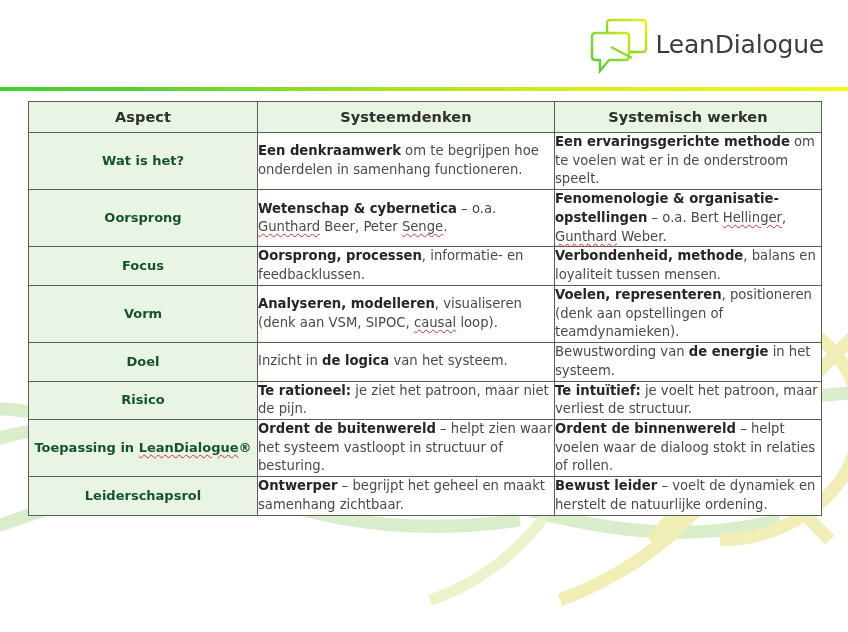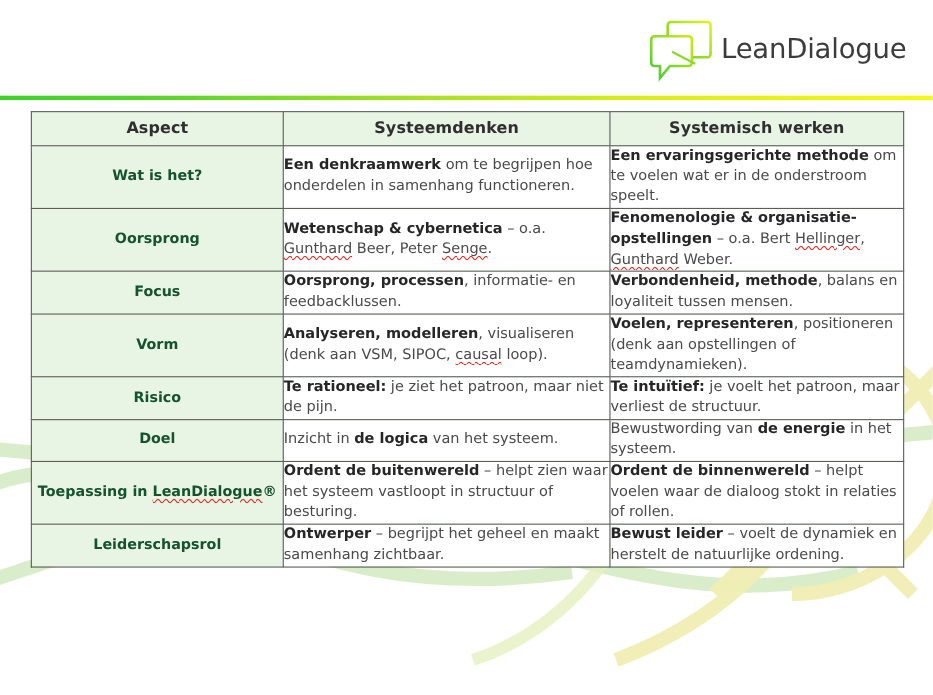--- a/index.html
+++ b/index.html
@@ -215,30 +215,30 @@
           <td class="aspect">Focus</td>
           <td class="body"><b>Oorsprong, processen</b>, informatie- en feedbacklussen.</td>
           <td class="body"><b>Verbondenheid, methode</b>, balans en loyaliteit tussen mensen.</td>
         </tr>
         <tr>
           <td class="aspect">Vorm</td>
           <td class="body"><b>Analyseren, modelleren</b>, visualiseren (denk aan VSM, SIPOC, <span class="sp">causal</span> loop).</td>
           <td class="body"><b>Voelen, representeren</b>, positioneren (denk aan opstellingen of teamdynamieken).</td>
         </tr>
         <tr>
+          <td class="aspect">Doel</td>
+          <td class="body">Inzicht in <b>de logica</b> van het systeem.</td>
+          <td class="body">Bewustwording van <b>de energie</b> in het systeem.</td>
+        </tr>
+        <tr>
           <td class="aspect">Risico</td>
           <td class="body"><b>Te rationeel:</b> je ziet het patroon, maar niet de pijn.</td>
           <td class="body"><b>Te intuïtief:</b> je voelt het patroon, maar verliest de structuur.</td>
         </tr>
         <tr>
-          <td class="aspect">Doel</td>
-          <td class="body">Inzicht in <b>de logica</b> van het systeem.</td>
-          <td class="body">Bewustwording van <b>de energie</b> in het systeem.</td>
-        </tr>
-        <tr>
           <td class="aspect">Toepassing in <span class="sp">LeanDialogue</span>®</td>
           <td class="body"><b>Ordent de buitenwereld</b> – helpt zien waar het systeem vastloopt in structuur of besturing.</td>
           <td class="body"><b>Ordent de binnenwereld</b> – helpt voelen waar de dialoog stokt in relaties of rollen.</td>
         </tr>
         <tr>
           <td class="aspect">Leiderschapsrol</td>
           <td class="body"><b>Ontwerper</b> – begrijpt het geheel en maakt samenhang zichtbaar.</td>
           <td class="body"><b>Bewust leider</b> – voelt de dynamiek en herstelt de natuurlijke ordening.</td>
         </tr>
       </tbody>

